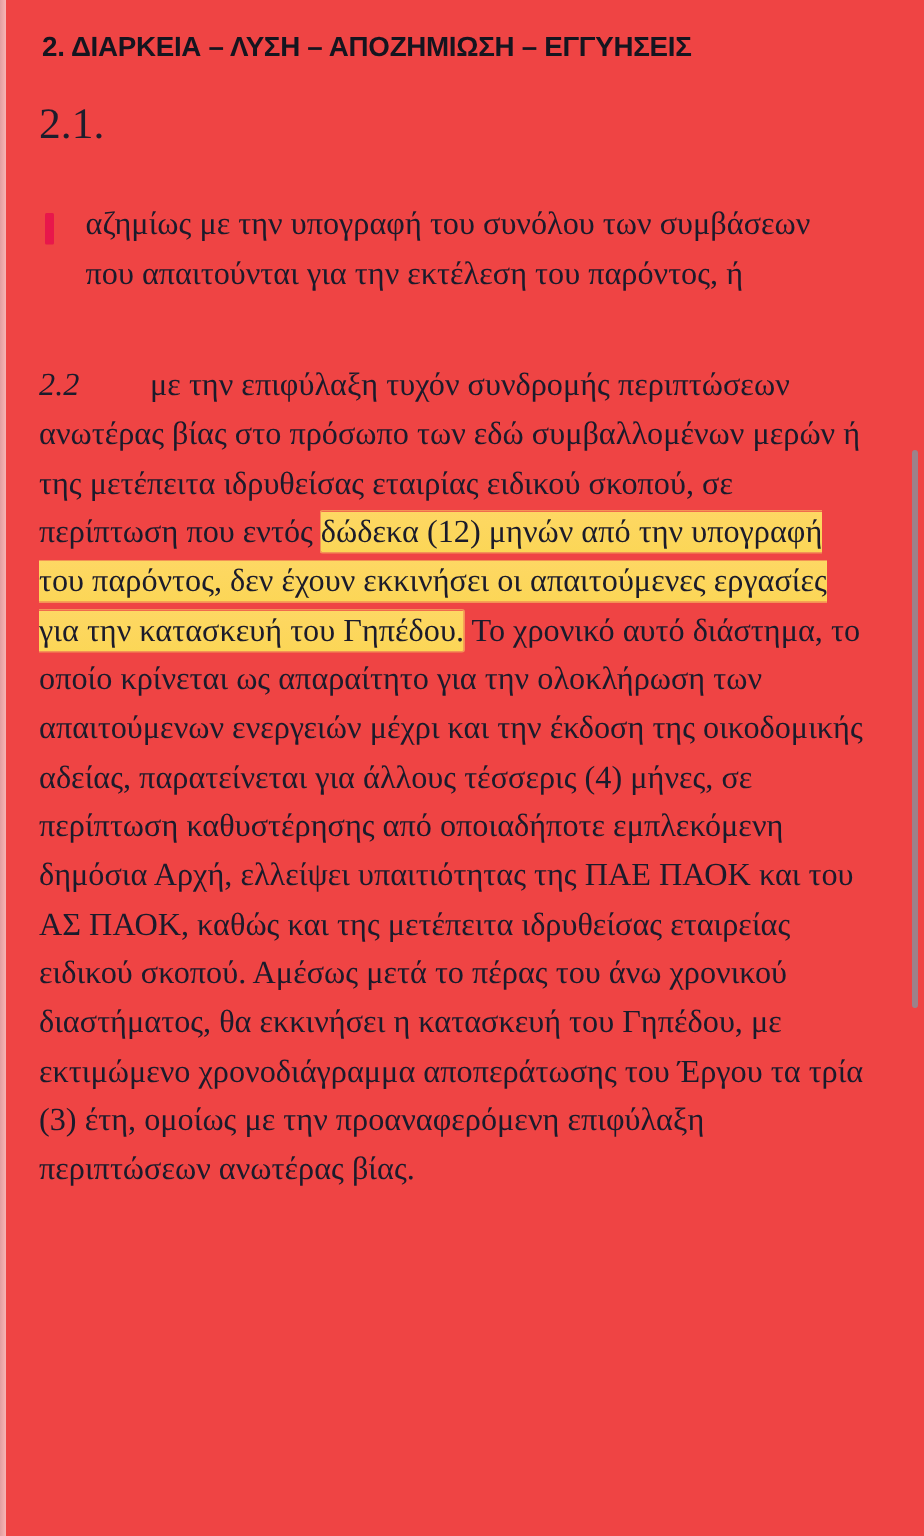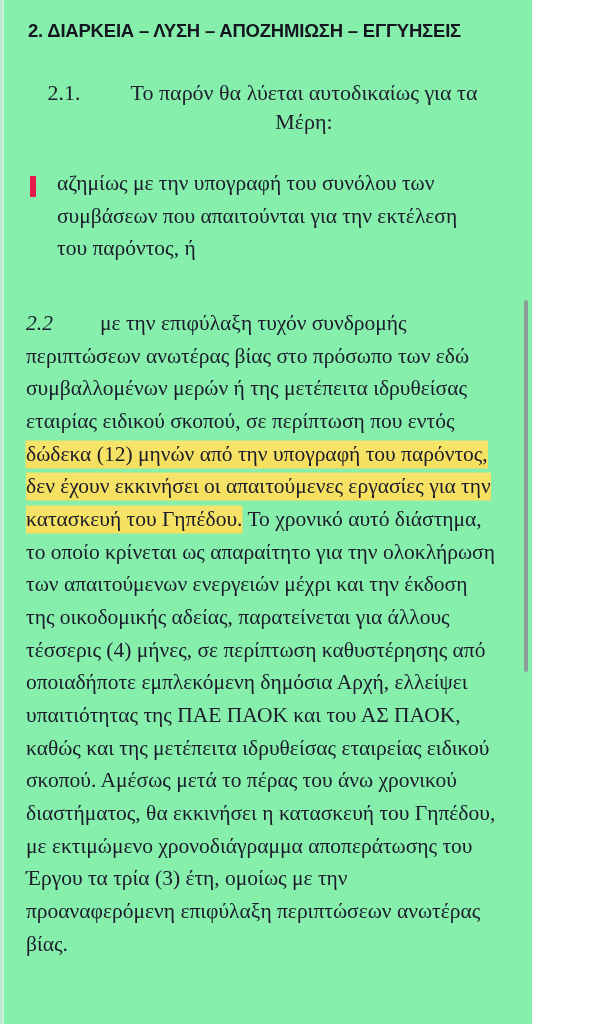--- a/index.html
+++ b/index.html
@@ -10,43 +10,42 @@
   body {
     width: 616px;
     height: 1024px;
     position: relative;
     overflow: hidden;
     font-family: "Liberation Serif", serif;
     color: #1b1b2b;
   }
   .page {
     position: relative;
-    width: 532px;
+    width: 616px;
     height: 1024px;
     box-sizing: border-box;
     padding: 14px 26px 0 26px;
-    background: #86efac;
+    background: #ef4444;
   }
   .heading {
     font-family: "Liberation Sans", sans-serif;
     font-weight: bold;
     font-size: 18.5px;
     letter-spacing: -0.2px;
     color: #15151f;
     margin: 6px 0 0 0;
     padding-left: 2px;
     white-space: nowrap;
   }
   .clause {
     display: flex;
-    margin-top: 36px;
-    font-size: 22px;
+    margin-top: 22px;
+    font-size: 29px;
     line-height: 1.34;
     color: #1d1d2c;
-    text-align: center;
   }
   .clause-num {
     flex: 0 0 auto;
     width: 76px;
   }
   .clause-body {
     flex: 1 1 auto;
   }
   .bullet-block {
     display: flex;
@@ -110,21 +109,20 @@
 <body>
 
 <div class="page">
 
   <div class="edge-left"></div>
 
   <h1 class="heading">2. ΔΙΑΡΚΕΙΑ – ΛΥΣΗ – ΑΠΟΖΗΜΙΩΣΗ – ΕΓΓΥΗΣΕΙΣ</h1>
 
   <div class="clause">
     <span class="clause-num">2.1.</span>
-    <span class="clause-body">Το παρόν θα λύεται αυτοδικαίως για τα Μέρη:</span>
   </div>
 
   <div class="bullet-block">
     <span class="bullet-mark"></span>
     <span class="bullet-text">αζημίως με την υπογραφή του συνόλου των συμβάσεων που απαιτούνται για την εκτέλεση του παρόντος, ή</span>
   </div>
 
   <div class="para">
     <span class="lead-num">2.2</span><span>με την επιφύλαξη τυχόν συνδρομής περιπτώσεων ανωτέρας βίας στο πρόσωπο των εδώ συμβαλλομένων μερών ή της μετέπειτα ιδρυθείσας εταιρίας ειδικού σκοπού, σε περίπτωση που εντός </span><span class="hl">δώδεκα (12) μηνών από την υπογραφή του παρόντος, δεν έχουν εκκινήσει οι απαιτούμενες εργασίες για την κατασκευή του Γηπέδου.</span><span> Το χρονικό αυτό διάστημα, το οποίο κρίνεται ως απαραίτητο για την ολοκλήρωση των απαιτούμενων ενεργειών μέχρι και την έκδοση της οικοδομικής αδείας, παρατείνεται για άλλους τέσσερις (4) μήνες, σε περίπτωση καθυστέρησης από οποιαδήποτε εμπλεκόμενη δημόσια Αρχή, ελλείψει υπαιτιότητας της ΠΑΕ ΠΑΟΚ και του ΑΣ ΠΑΟΚ, καθώς και της μετέπειτα ιδρυθείσας εταιρείας ειδικού σκοπού. Αμέσως μετά το πέρας του άνω χρονικού διαστήματος, θα εκκινήσει η κατασκευή του Γηπέδου, με εκτιμώμενο χρονοδιάγραμμα αποπεράτωσης του Έργου τα τρία (3) έτη, ομοίως με την προαναφερόμενη επιφύλαξη περιπτώσεων ανωτέρας βίας.</span>
   </div>

